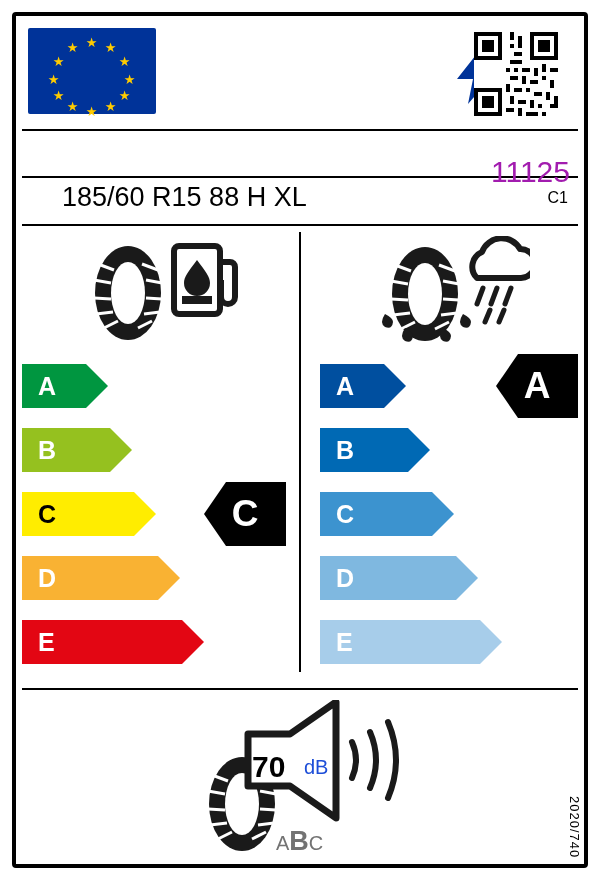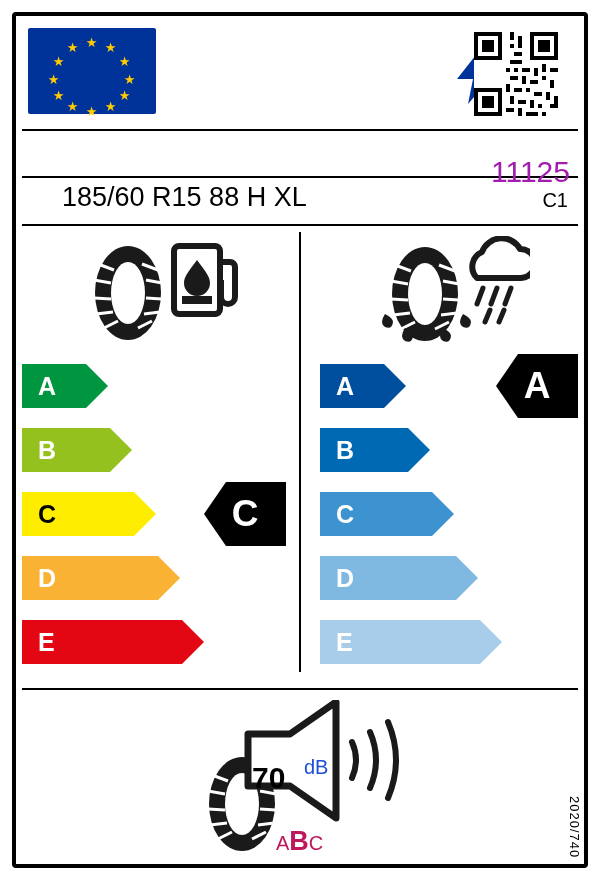--- a/index.html
+++ b/index.html
@@ -98,21 +98,21 @@
   .spec-size {
     position: absolute;
     left: 8px; top: 2px;
     font-size: 27px;
     color: #000;
     margin-left: 32px;
   }
   .spec-class {
     position: absolute;
     right: 10px; top: 9px;
-    font-size: 20px;
+    font-size: 16px;
     color: #000;
     text-align: center;
   }
 
   
   .pict { position: absolute; }
 
   
   .v-divider {
     position: absolute;
@@ -164,33 +164,32 @@
     position: absolute;
     left: 190px; top: 700px;
     width: 230px; height: 160px;
   }
   .noise-value {
     position: absolute;
     left: 252px; top: 750px;
     font-size: 30px;
     font-weight: bold;
     color: #000;
-    margin-top: 11px;
   }
   .noise-db {
     position: absolute;
     left: 304px; top: 756px;
     font-size: 20px;
     color: #1d4ed8;
   }
   .noise-class {
     position: absolute;
     left: 276px; top: 826px;
     font-size: 20px;
-    color: #be185d;
+    color: #737373;
   }
   .noise-class b { font-size: 27px; }
 
   .reg-code {
     position: absolute;
     right: 18px; bottom: 22px;
     font-size: 13px;
     color: #000;
     writing-mode: vertical-rl;
     letter-spacing: 1px;

